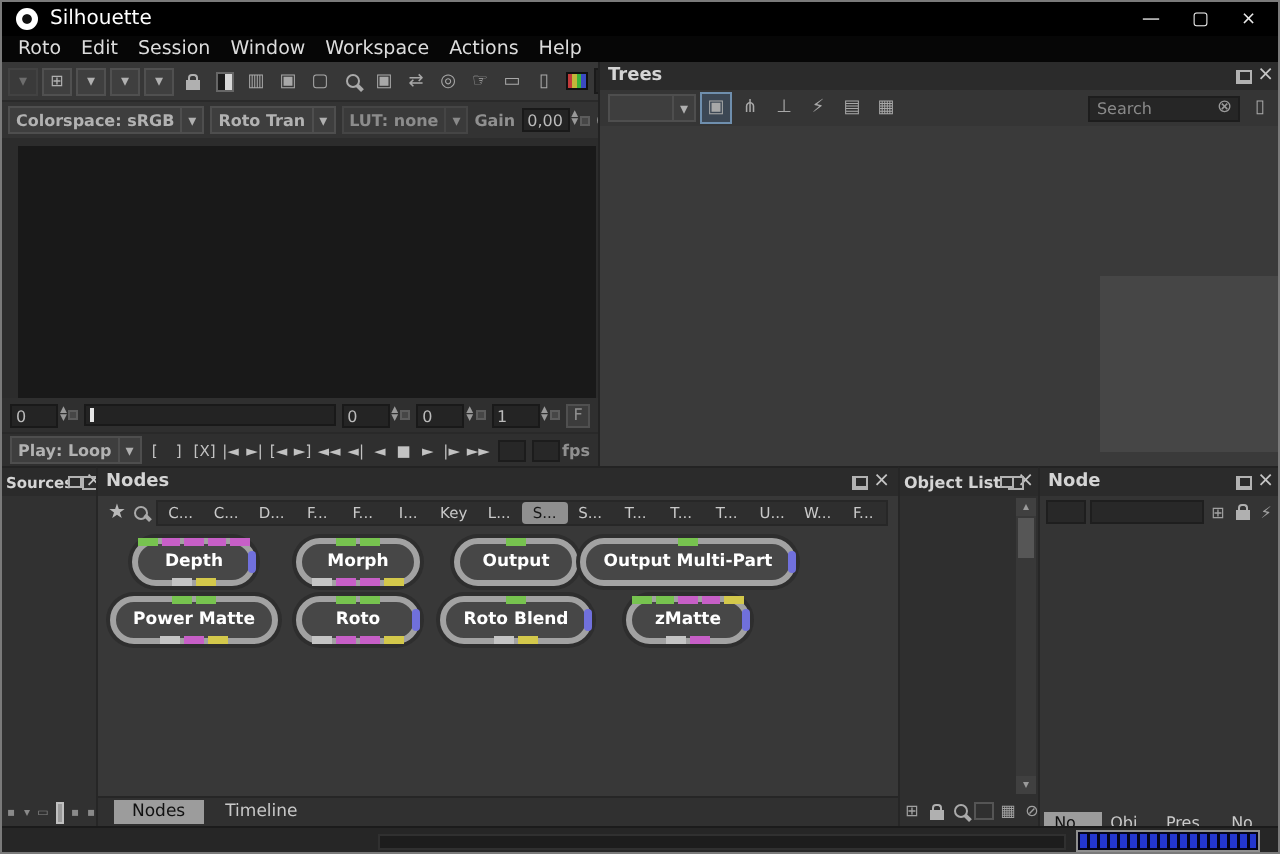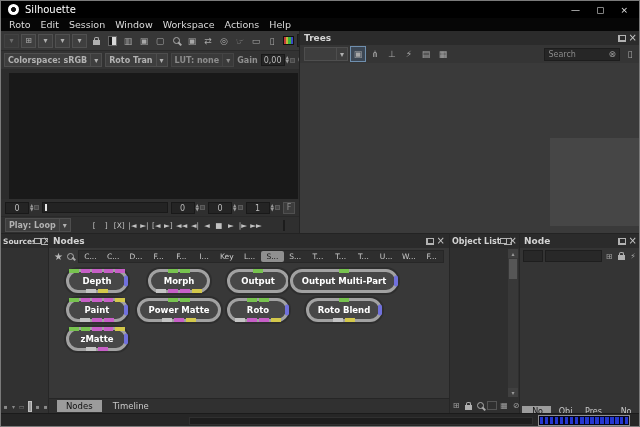--- a/index.html
+++ b/index.html
@@ -27,29 +27,29 @@
   .titm{width:14px;height:14px;color:#a8a8a8;font-size:9px;display:inline-flex;align-items:center;justify-content:center;flex:0 0 auto;}
   .titm.sel{outline:1px solid #6f8fae;background:#3c4754;}
   .tbtn.dis{opacity:.45;}
   .zoomcombo{margin-left:auto;display:flex;align-items:center;}
   .zval{width:24px;height:13px;background:#242424;border:1px solid #1a1a1a;color:#bbb;font-size:8px;text-align:right;padding:1px 3px;}
   .combo{display:inline-flex;align-items:center;height:14px;border:1px solid #4e4e4e;background:#3e3e3e;color:#b2b2b2;font-size:8px;flex:0 0 auto;}
   .combo .txt{padding:0 3px;white-space:nowrap;font-weight:bold;}
   .combo .arr{width:11px;align-self:stretch;border-left:1px solid #4e4e4e;display:inline-flex;align-items:center;justify-content:center;color:#b0b0b0;}
   .flabel{font-size:8px;color:#909090;font-weight:bold;}
   .nfield{display:inline-flex;align-items:center;gap:1px;}
-  .nval{width:24px;height:12px;background:#242424;border:1px solid #191919;color:#bbb;font-size:8px;text-align:center;padding:1px 2px;}
+  .nval{width:24px;height:12px;background:#242424;border:1px solid #191919;color:#bbb;font-size:8px;text-align:left;padding:1px 2px;}
   .spin{display:inline-flex;flex-direction:column;font-size:4.5px;color:#999;line-height:4px;}
   .kf{width:5px;height:5px;background:#464646;border:1px solid #5c5c5c;display:inline-block;}
   .canvas{position:absolute;left:8px;top:42px;right:1px;bottom:34px;background:#191919;}
   .trans1{position:absolute;left:0;bottom:17px;right:0;height:17px;background:#2f2f2f;display:flex;align-items:center;gap:3px;padding:0 4px;}
   .timeline-slider{flex:1;height:11px;background:#232323;border:1px solid #191919;position:relative;}
   .playhead{position:absolute;left:2px;top:1px;width:2px;height:7px;background:#e6e6e6;}
   .fbtn{width:12px;height:12px;background:#3c3c3c;border:1px solid #505050;color:#8f8f8f;font-size:8px;display:inline-flex;align-items:center;justify-content:center;}
-  .trans2{position:absolute;left:0;bottom:0;right:0;height:17px;background:#2f2f2f;display:flex;align-items:center;gap:18px;padding:0 4px;border-top:1px solid #292929;}
+  .trans2{position:absolute;left:0;bottom:0;right:0;height:17px;background:#2f2f2f;display:flex;align-items:center;gap:1px;padding:0 4px;border-top:1px solid #292929;}
   .trbtn{min-width:11px;height:13px;color:#c2c2c2;font-size:7.5px;display:inline-flex;align-items:center;justify-content:center;padding:0 1px;flex:0 0 auto;}
   .fpsfield{width:23px;height:11px;background:#272727;border:1px solid #1c1c1c;margin-left:2px;}
   
   .trees{position:absolute;left:298px;top:30px;width:342px;height:202px;background:#3a3a3a;border-left:1px solid #232323;}
   .ttb{height:18px;display:flex;align-items:center;gap:3px;padding:0 4px;background:#353535;}
   .searchwrap{margin-left:auto;display:flex;align-items:center;gap:2px;background:#262626;border:1px solid #1d1d1d;height:13px;padding:0 3px;}
   .searchwrap input{background:transparent;border:none;outline:none;color:#bbb;font-size:8px;width:58px;}
   .searchwrap input::placeholder{color:#8a8a8a;}
   .clrx{color:#9a9a9a;font-size:9px;line-height:9px;}
   .tcontent{position:absolute;left:0;top:32px;right:0;bottom:0;background:#3a3a3a;}
@@ -83,21 +83,21 @@
   .sb .sbb{position:absolute;left:0;width:10px;height:9px;color:#9a9a9a;font-size:6px;display:flex;align-items:center;justify-content:center;background:#404040;}
   .sb .up{top:0;} .sb .dn{bottom:0;}
   .sb .thumb{position:absolute;left:1px;top:10px;width:8px;height:20px;background:#565656;}
   .ol-bottom{position:absolute;left:1px;bottom:1px;height:13px;display:flex;align-items:center;gap:2px;}
   .oicn{width:10px;height:11px;color:#a0a0a0;font-size:8px;display:inline-flex;align-items:center;justify-content:center;}
   .nodepanel{position:absolute;left:518px;top:232px;width:122px;height:180px;background:#343434;border-left:1px solid #262626;border-top:1px solid #232323;}
   .np-row{display:flex;align-items:center;gap:2px;padding:2px 3px;}
   .np-swatch{width:20px;height:12px;background:#282828;border:1px solid #1e1e1e;}
   .np-field{flex:1;height:12px;background:#282828;border:1px solid #1e1e1e;}
   .np-tabs{position:absolute;left:0;right:0;bottom:0;height:14px;display:flex;align-items:center;gap:1px;padding:0 2px;font-size:8px;background:#343434;}
-  .nptab{flex:1;text-align:right;padding:1px 0;color:#c9c9c9;white-space:nowrap;margin-top:10px;}
+  .nptab{flex:1;text-align:center;padding:1px 0;color:#c9c9c9;white-space:nowrap;margin-top:10px;}
   .nptab.sel{background:#9c9c9c;color:#111;}
   
   .statusbar{position:absolute;left:0;top:412px;width:640px;height:15px;background:#262626;border-top:1px solid #1b1b1b;}
   .long-bar{position:absolute;left:188px;top:3px;width:344px;height:8px;background:#1d1d1d;border:1px solid #303030;}
   .membar{position:absolute;right:11px;top:1px;width:92px;height:11px;border:1px solid #8f8f8f;background:#05051a;padding:1px;}
   .membar .fill{width:100%;height:100%;background:repeating-linear-gradient(90deg,#2437d0 0 3.5px,#05051a 3.5px 5px);}
   
   .icon-lock{position:relative;width:7px;height:5px;background:#b0b0b0;display:inline-block;margin-top:3px;}
   .icon-lock::before{content:"";position:absolute;left:1px;top:-3px;width:3px;height:3px;border:1px solid #b0b0b0;border-bottom:none;border-radius:2px 2px 0 0;}
   .icon-mag{position:relative;width:7px;height:7px;border:1.5px solid #aaa;border-radius:50%;display:inline-block;}
@@ -384,36 +384,20 @@
           <div class="crow top">
             <span class="cseg" style="background: rgb(119, 195, 79);"></span>
           </div>
           <span class="plabel">Output Multi-Part</span>
           <div class="crow bot"></div>
           <span class="crt" style="background: rgb(112, 112, 220);"></span>
         </div>
         <div class="pill">
           <div class="crow top">
             <span class="cseg" style="background: rgb(119, 195, 79);"></span>
-            <span class="cseg" style="background: rgb(199, 95, 199);"></span>
-            <span class="cseg" style="background: rgb(199, 95, 199);"></span>
-            <span class="cseg" style="background: rgb(199, 95, 199);"></span>
-            <span class="cseg" style="background: rgb(211, 200, 75);"></span>
-          </div>
-          <span class="plabel">Paint</span>
-          <div class="crow bot">
-            <span class="cseg" style="background: rgb(196, 196, 196);"></span>
-            <span class="cseg" style="background: rgb(199, 95, 199);"></span>
-            <span class="cseg" style="background: rgb(199, 95, 199);"></span>
-          </div>
-          <span class="crt" style="background: rgb(112, 112, 220);"></span>
-        </div>
-        <div class="pill">
-          <div class="crow top">
-            <span class="cseg" style="background: rgb(119, 195, 79);"></span>
             <span class="cseg" style="background: rgb(119, 195, 79);"></span>
           </div>
           <span class="plabel">Power Matte</span>
           <div class="crow bot">
             <span class="cseg" style="background: rgb(196, 196, 196);"></span>
             <span class="cseg" style="background: rgb(199, 95, 199);"></span>
             <span class="cseg" style="background: rgb(211, 200, 75);"></span>
           </div>
         </div>
         <div class="pill">

